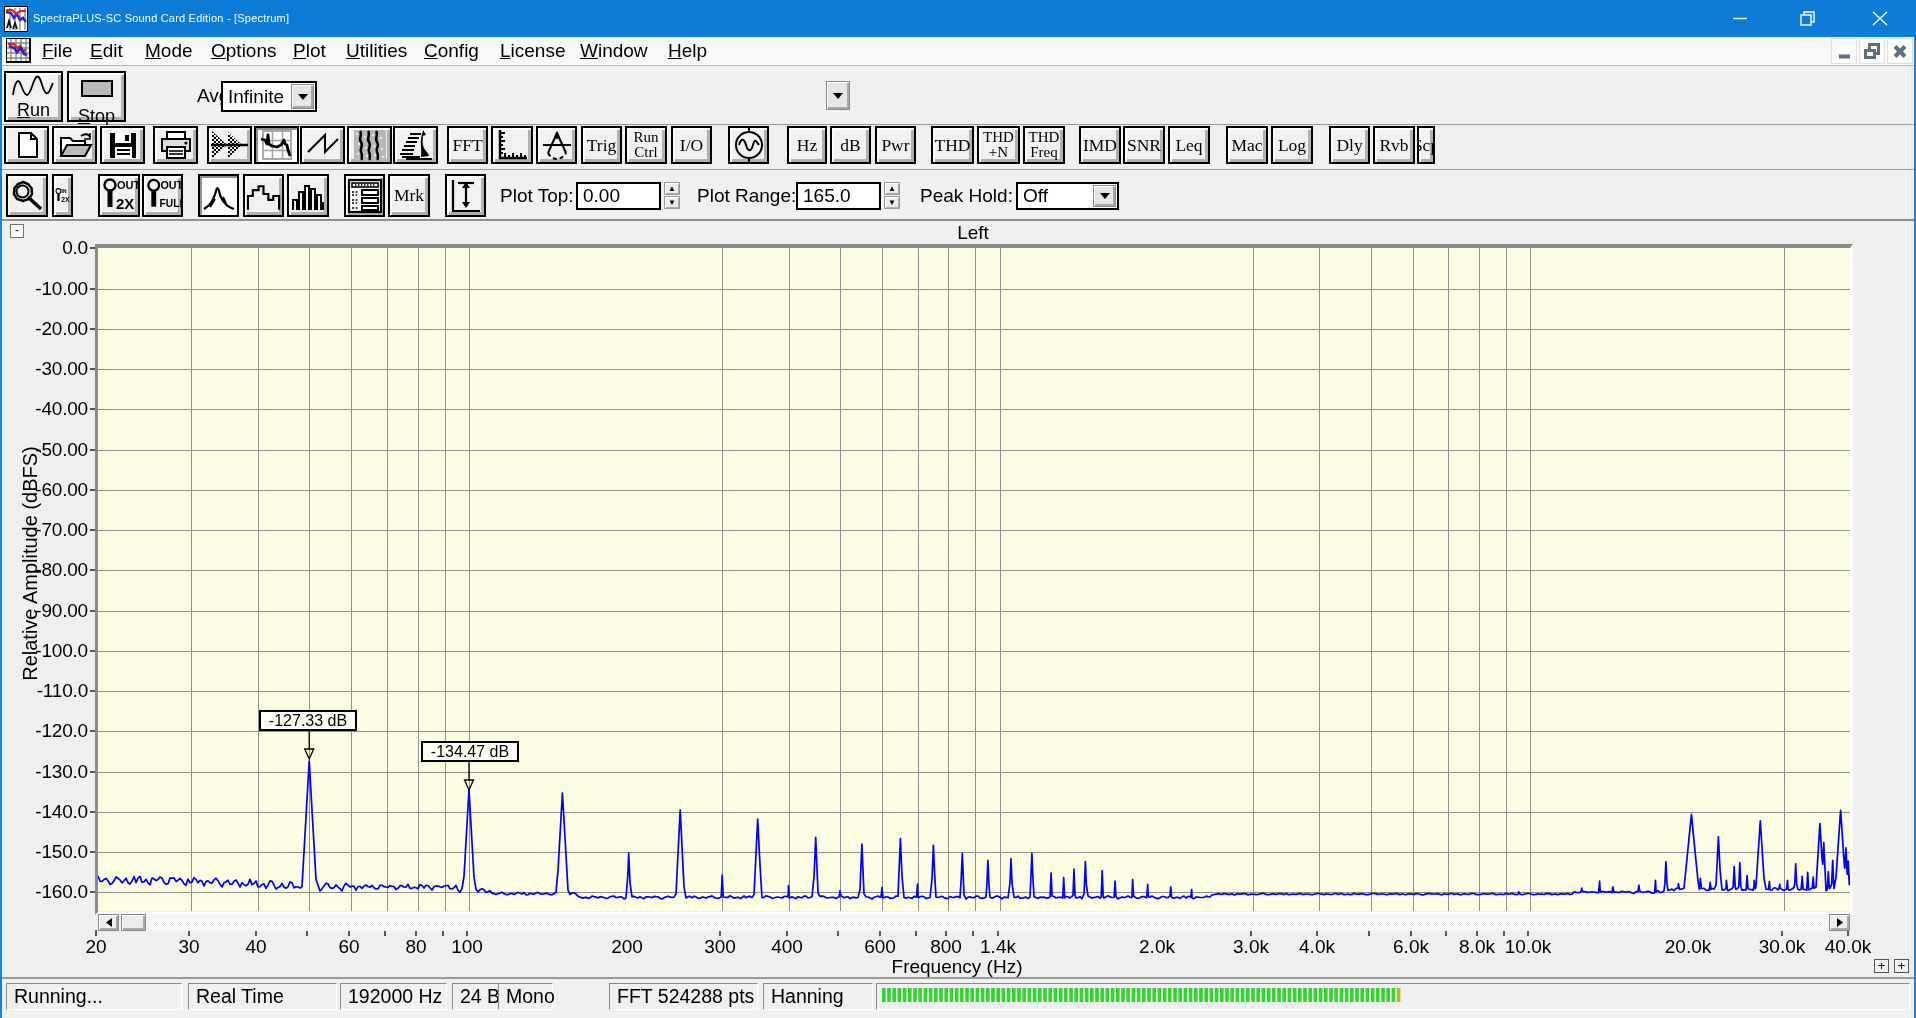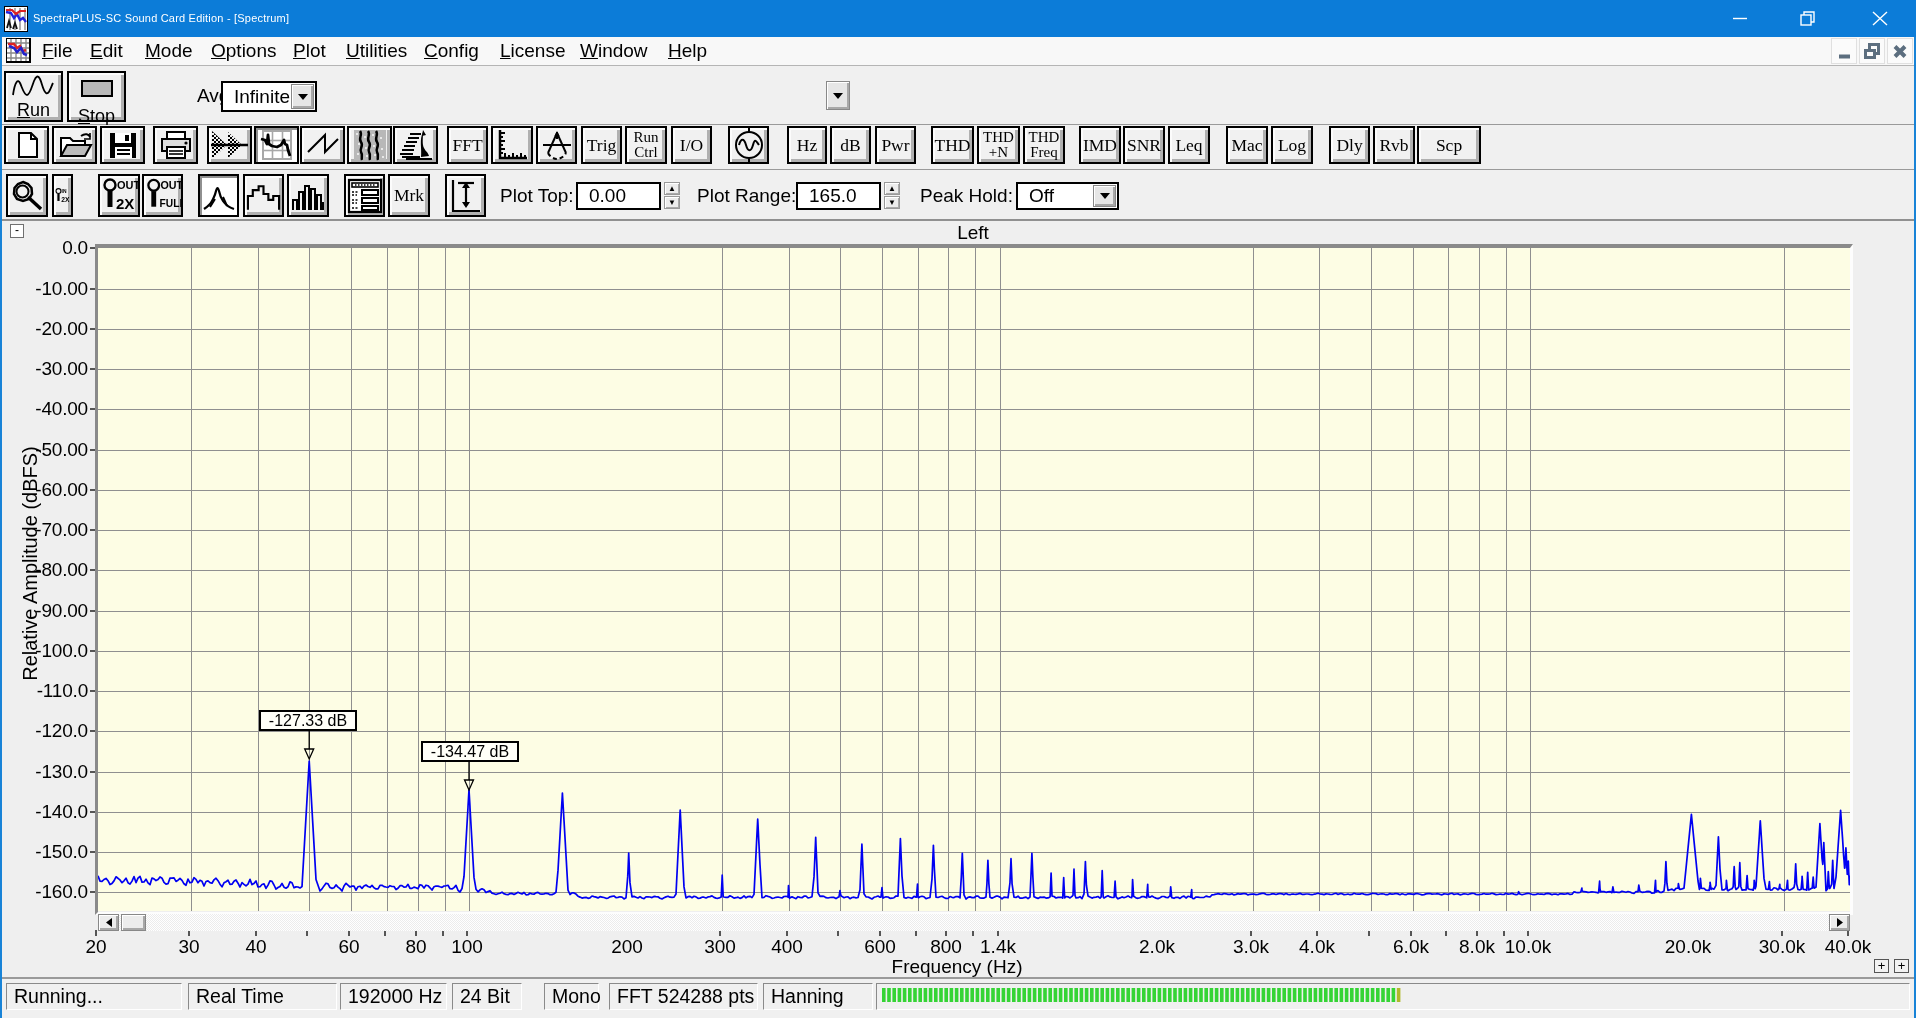--- a/index.html
+++ b/index.html
@@ -18,21 +18,21 @@
  display:flex;align-items:center;justify-content:center;overflow:hidden}
 .b.pressed{background:#fff;box-shadow:inset 2px 2px 0 #909090, inset -2px -2px 0 #fff}
 .b2{top:1px;height:38px}
 .b3{top:4px;height:43px}
 .tser{font-family:"Liberation Serif",serif;font-size:17.5px;color:#000}
 .two{font-size:15px;line-height:15px;text-align:center}
 .bigbtn{position:absolute;top:4px;width:59px;height:51px;border:2px solid #000;background:#f1f1f1;
  box-shadow:inset 2px 2px 0 #fcfcfc, inset -3px -3px 0 #b0b0b0;text-align:center;font-size:18px;color:#000}
 .lbl{position:absolute;font-size:19px;color:#000}
 .field{position:absolute;background:#fff;border:2px solid #000;font-size:19px;color:#000;
- padding-left:11px;display:flex;align-items:center}
+ padding-left:5px;display:flex;align-items:center}
 .combo-arrow{position:absolute;background:#e6e6e6;border:1px solid #888;
  box-shadow:inset 1px 1px 0 #fff, inset -2px -2px 0 #a8a8a8;
  display:flex;align-items:center;justify-content:center}
 .spin{position:absolute;width:16px}
 .spin div{position:absolute;left:0;width:16px;height:13px;background:#ececec;border:1px solid #999;
  box-shadow:inset 1px 1px 0 #fff, inset -1px -1px 0 #aaa;font-size:8px;line-height:12px;text-align:center;color:#000}
 #chart{position:absolute;left:0;top:221px;width:1916px;height:756px;background:#efefef}
 #charttopline{position:absolute;left:0;top:219px;width:1916px;height:2px;background:#909090}
 #plotborder{position:absolute;left:95px;top:23px;width:1758px;height:671px;
  border-top:4px solid #8a8a8a;border-left:3px solid #8a8a8a;border-right:3px solid #fdfdfd;border-bottom:3px solid #fdfdfd}
@@ -273,21 +273,21 @@
     <div class="b b2 tser two" style="left:1023px;width:42px">
       <span>THD<br>Freq</span>
     </div>
     <div class="b b2 tser" style="left:1079px;width:42px">IMD</div>
     <div class="b b2 tser" style="left:1123px;width:42px">SNR</div>
     <div class="b b2 tser" style="left:1168px;width:42px">Leq</div>
     <div class="b b2 tser" style="left:1226px;width:42px">Mac</div>
     <div class="b b2 tser" style="left:1271px;width:42px">Log</div>
     <div class="b b2 tser" style="left:1329px;width:41px">Dly</div>
     <div class="b b2 tser" style="left:1373px;width:42px">Rvb</div>
-    <div class="b b2 tser" style="left:1417px;width:64px">Scp</div>
+    <div class="b b2 tser" style="left:1417px;width:18px">Scp</div>
   </div>
 <div id="row3">
     <div class="b b3" style="left:6px;width:42px">
       <svg width="36" height="36" viewBox="0 0 36 36">
         <path d="M14 4l5 2 3.5 4 .5 6-3 5-6 2-6-2-3-5 .5-6L9 6z" fill="none" stroke="#000" stroke-width="2.5"></path>
         <circle cx="13.5" cy="13.5" r="6" fill="none" stroke="#000" stroke-width="2"></circle>
         <path d="M19 19L32 31" stroke="#000" stroke-width="3.5"></path>
       </svg>
     </div>
     <div class="b b3" style="left:52px;width:21px">
@@ -535,21 +535,21 @@
  <div class="plus" style="left:1874px">+</div>
  <div class="plus" style="left:1894px">+</div>
 </div>
 
 <div id="statustopline"></div>
 <div id="statusbar">
  <div class="sp" style="left:6px;width:176px">Running...</div>
     <div class="sp" style="left:188px;width:149px">Real Time</div>
     <div class="sp" style="left:340px;width:107px">192000 Hz</div>
     <div class="sp" style="left:452px;width:70px">24 Bit</div>
-    <div class="sp" style="left:544px;width:55px">Mono</div>
+    <div class="sp" style="left:498px;width:55px">Mono</div>
     <div class="sp" style="left:609px;width:149px">FFT 524288 pts</div>
     <div class="sp" style="left:763px;width:110px">Hanning</div>
  <div id="progress"><svg width="1032" height="23" viewBox="0 0 1032 23">
         <g transform="translate(-876,4)">
           <rect x="881.0" y="0" width="3.6" height="14" fill="#35d435"></rect>
           <rect x="886.2" y="0" width="3.6" height="14" fill="#35d435"></rect>
           <rect x="891.4" y="0" width="3.6" height="14" fill="#35d435"></rect>
           <rect x="896.6" y="0" width="3.6" height="14" fill="#35d435"></rect>
           <rect x="901.8" y="0" width="3.6" height="14" fill="#35d435"></rect>
           <rect x="907.0" y="0" width="3.6" height="14" fill="#35d435"></rect>

